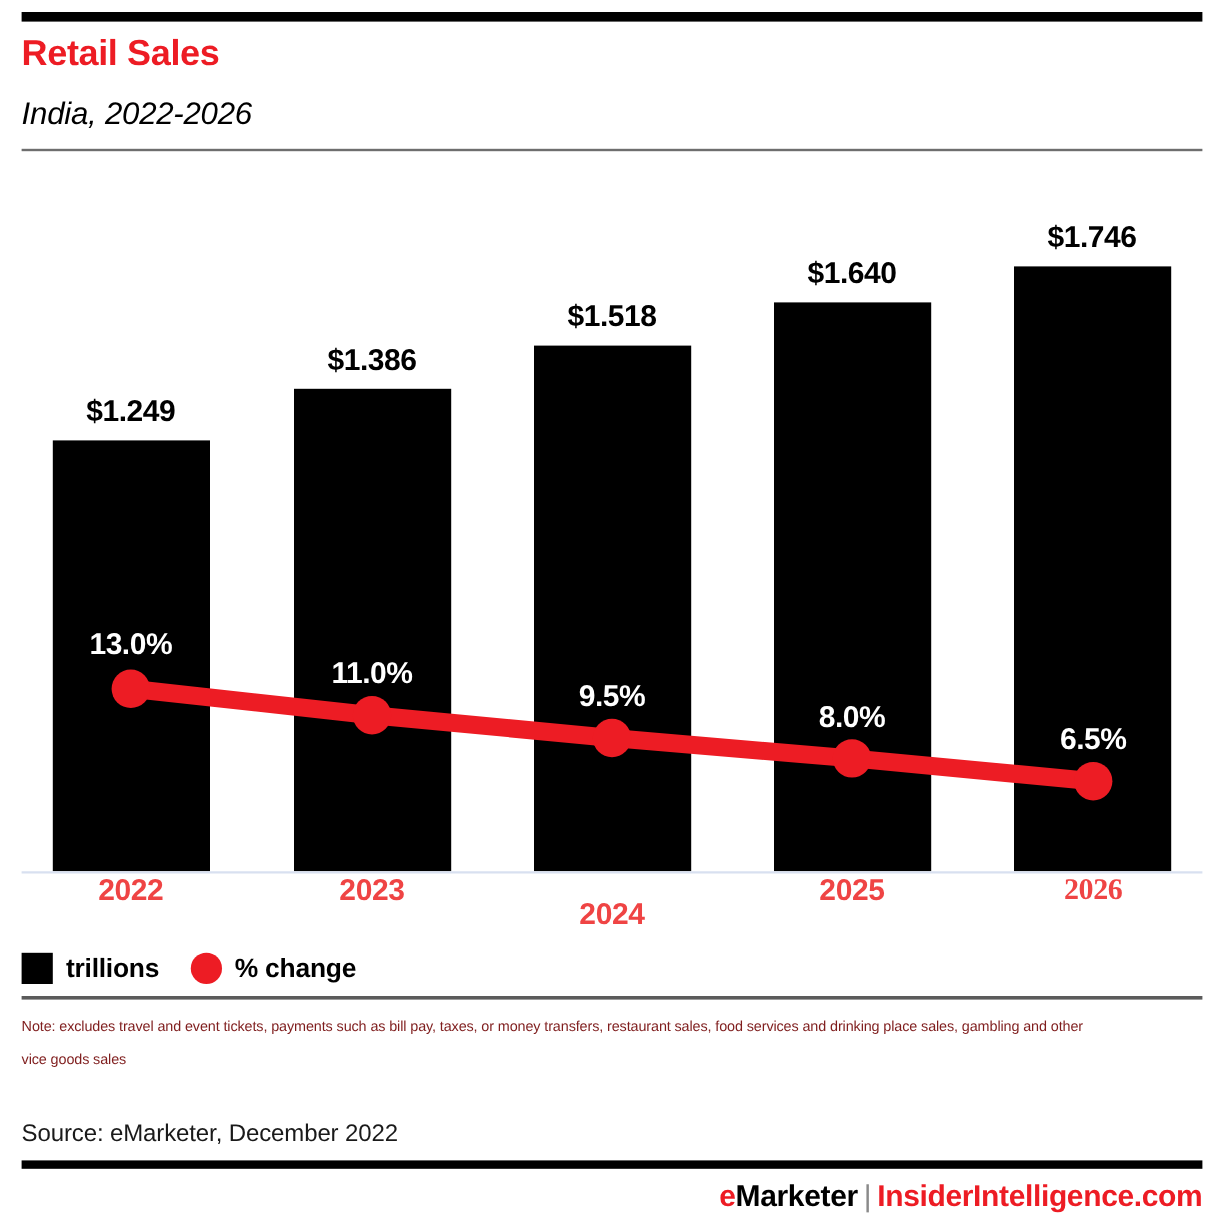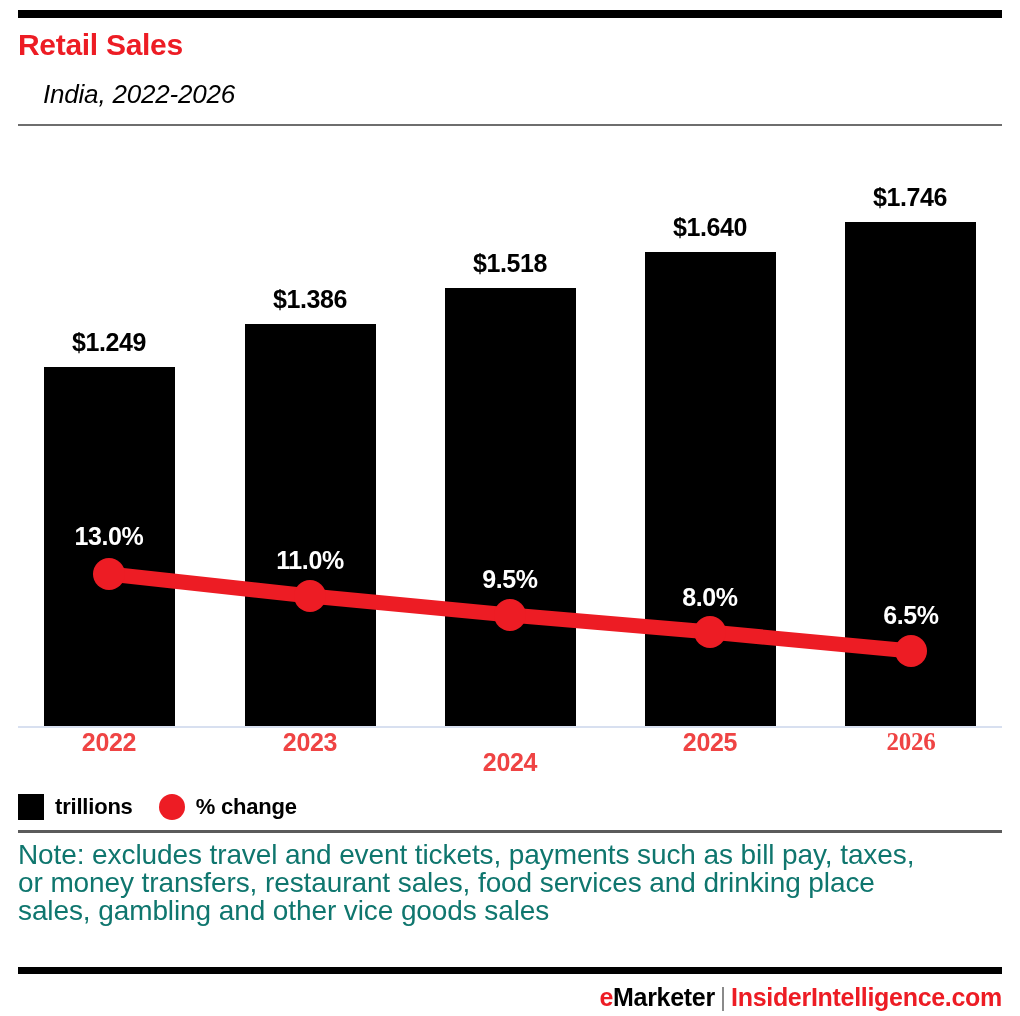--- a/index.html
+++ b/index.html
@@ -47,21 +47,20 @@
     position: absolute;
     left: 18px;
     top: 78px;
     font-size: 26px;
     font-style: italic;
     font-weight: normal;
     color: #000000;
     line-height: 32px;
     letter-spacing: -0.2px;
     white-space: nowrap;
-    margin-left: 25px;
   }
   .header-rule {
     position: absolute;
     left: 18px;
     top: 124px;
     width: 984px;
     height: 2px;
     background: #6e6e6e;
   }
 
@@ -168,23 +167,23 @@
     height: 3px;
     background: #5b5b5b;
   }
 
   
   .note {
     position: absolute;
     left: 18px;
     top: 841px;
     width: 905px;
-    font-size: 28px;
+    font-size: 12px;
     line-height: 28px;
-    color: #0f766e;
+    color: #7f1d1d;
     letter-spacing: -0.1px;
   }
   .source {
     position: absolute;
     left: 18px;
     top: 932px;
     font-size: 20px;
     line-height: 26px;
     color: #1a1a1a;
     letter-spacing: -0.1px;
@@ -281,19 +280,20 @@
     </div>
     <div class="legend-item">
       <span class="legend-swatch-circle"></span>
       <span class="legend-label">% change</span>
     </div>
   </div>
 
   <div class="legend-rule"></div>
 
   <div class="note">Note: excludes travel and event tickets, payments such as bill pay, taxes, or money transfers, restaurant sales, food services and drinking place sales, gambling and other vice goods sales</div>
+  <div class="source">Source: eMarketer, December 2022</div>
 
   <div class="footer-rule"></div>
   <div class="footer-brand">
     <span class="brand-e">e</span><span class="brand-marketer">Marketer</span><span class="brand-pipe">|</span><span class="brand-ii">InsiderIntelligence.com</span>
   </div>
 
 </div>
 
 </body></html>

